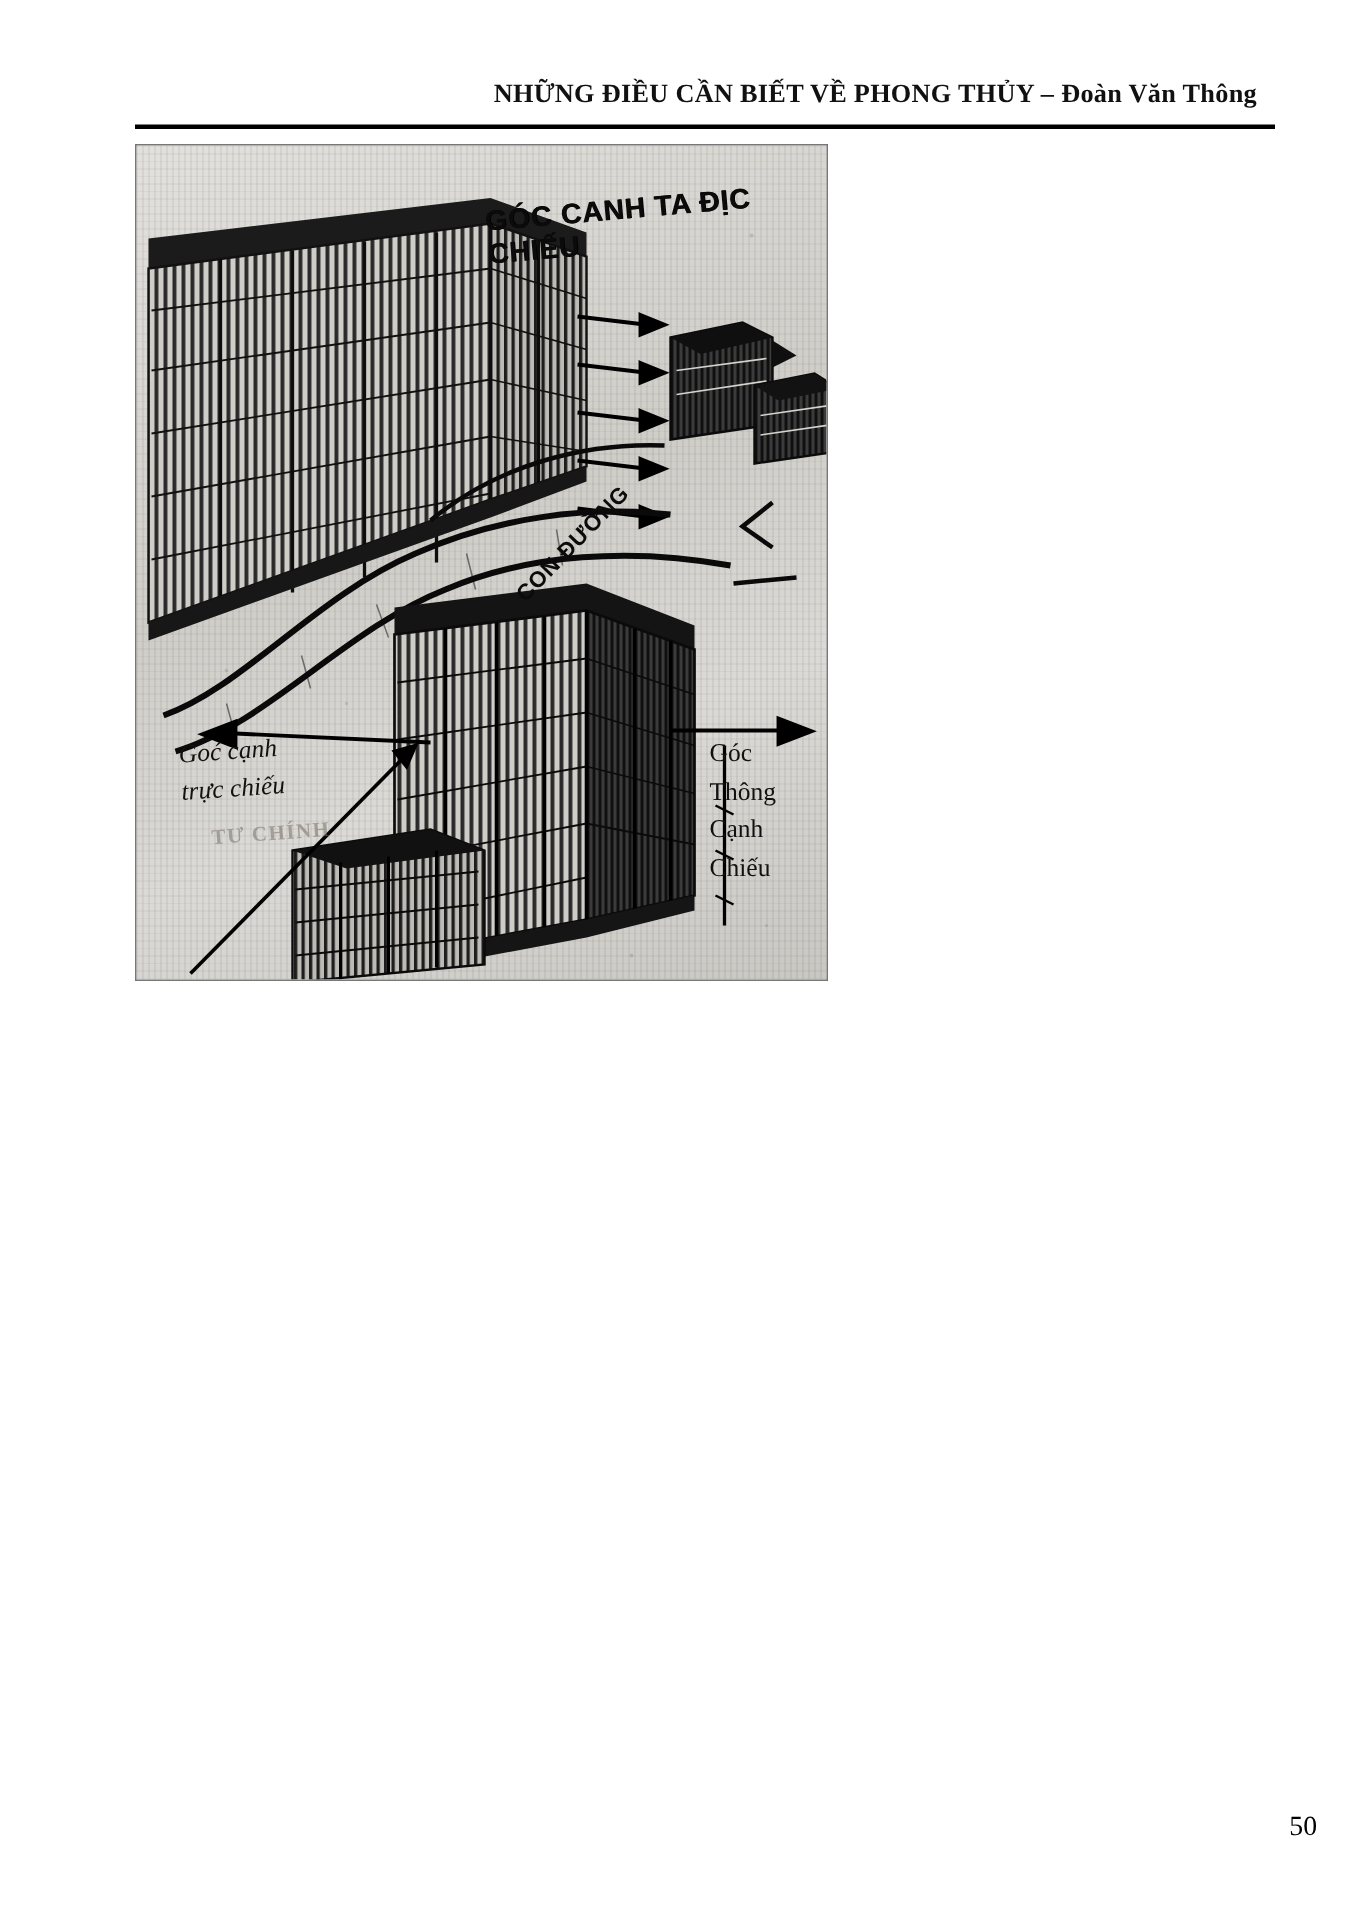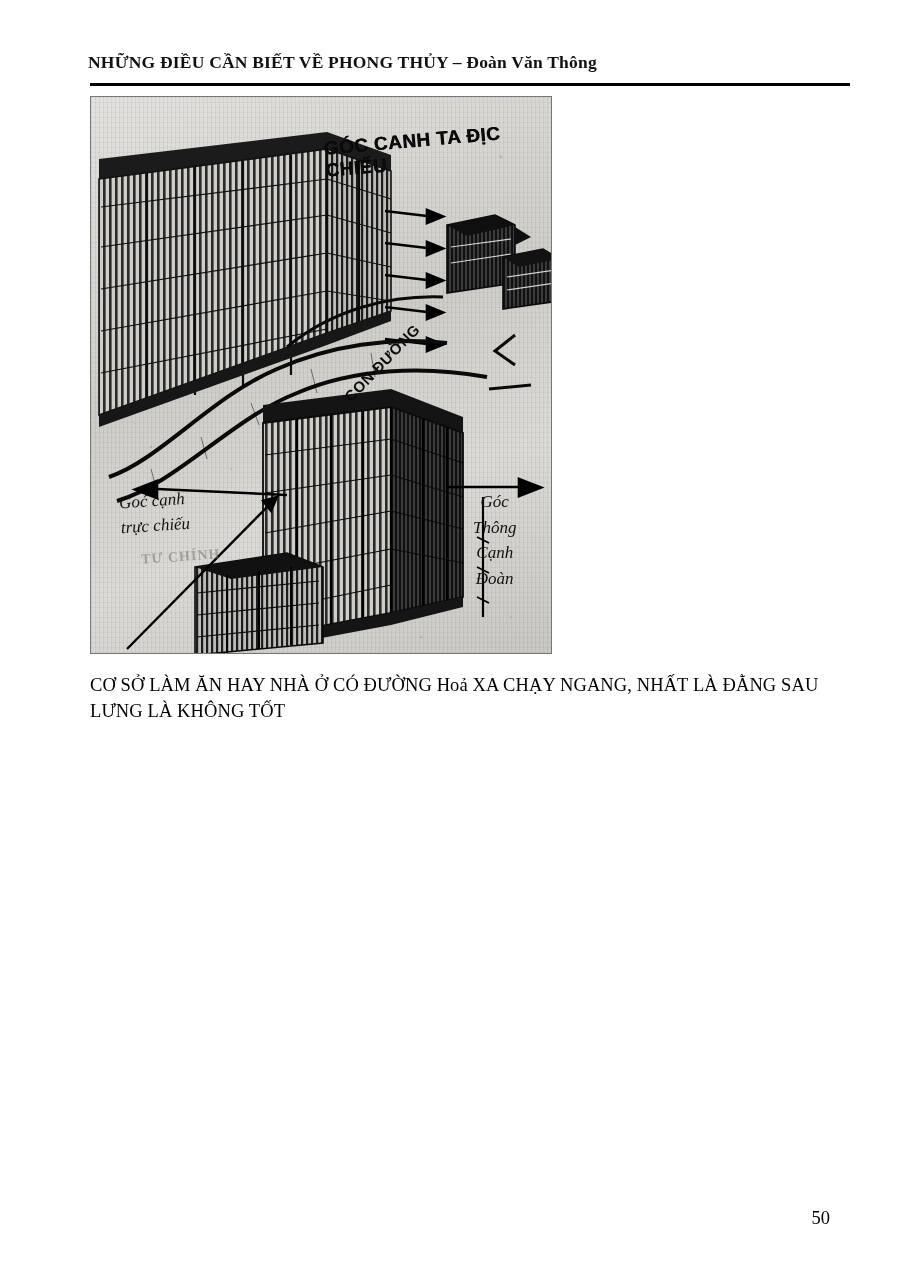--- a/index.html
+++ b/index.html
@@ -19,23 +19,23 @@
   .page {
     position: absolute;
     inset: 0;
     background: #ffffff;
   }
 
   
   .header {
     position: absolute;
     top: 52px;
-    left: 88px;
+    left: 78px;
     width: 760px;
-    text-align: left;
+    text-align: right;
     font-family: "Liberation Serif", serif;
     font-size: 17.5px;
     font-weight: bold;
     letter-spacing: 0.2px;
     color: #111;
     white-space: nowrap;
   }
   .header-rule {
     position: absolute;
     top: 83px;
@@ -102,23 +102,21 @@
     left: 29px;
     font-size: 17px;
     font-style: italic;
     line-height: 1.45;
     transform: rotate(-4deg);
   }
   .lbl-goc-phai {
     top: 392px;
     left: 382px;
     font-size: 17px;
-    font-style: italic;
     line-height: 1.5;
-    text-align: center;
   }
   .lbl-faint {
     top: 452px;
     left: 50px;
     font-size: 14px;
     font-weight: bold;
     color: rgba(120,112,100,0.55);
     letter-spacing: 1px;
     transform: rotate(-4deg);
   }
@@ -139,20 +137,21 @@
   
   .page-number {
     position: absolute;
     top: 1208px;
     left: 0;
     width: 830px;
     text-align: right;
     font-family: "Liberation Serif", serif;
     font-size: 18.5px;
     color: #000;
+    padding-left: 48px;
   }
 </style>
 </head>
 <body>
 
 <div class="page">
 
   <div class="header">NHỮNG ĐIỀU CẦN BIẾT VỀ PHONG THỦY – Đoàn Văn Thông</div>
   <div class="header-rule"></div>
 
@@ -331,25 +330,21 @@
 
     <div class="fig-label lbl-goc-trai">
       <div>Goć cạnh</div>
       <div>trực chiếu</div>
     </div>
 
     <div class="fig-label lbl-goc-phai">
       <div>Góc</div>
       <div>Thông</div>
       <div>Cạnh</div>
-      <div>Đoàn</div>
+      <div>Chiếu</div>
     </div>
 
     <div class="fig-label lbl-faint">TƯ CHÍNH</div>
   </div>
 
-  <div class="caption">
-    <span>CƠ SỞ LÀM ĂN HAY NHÀ Ở CÓ ĐƯỜNG Hoả XA CHẠY NGANG, NHẤT LÀ ĐẰNG</span>
-    <span>SAU LƯNG LÀ KHÔNG TỐT</span>
-  </div>
 
   <div class="page-number">50</div>
 </div>
 
 </body></html>

